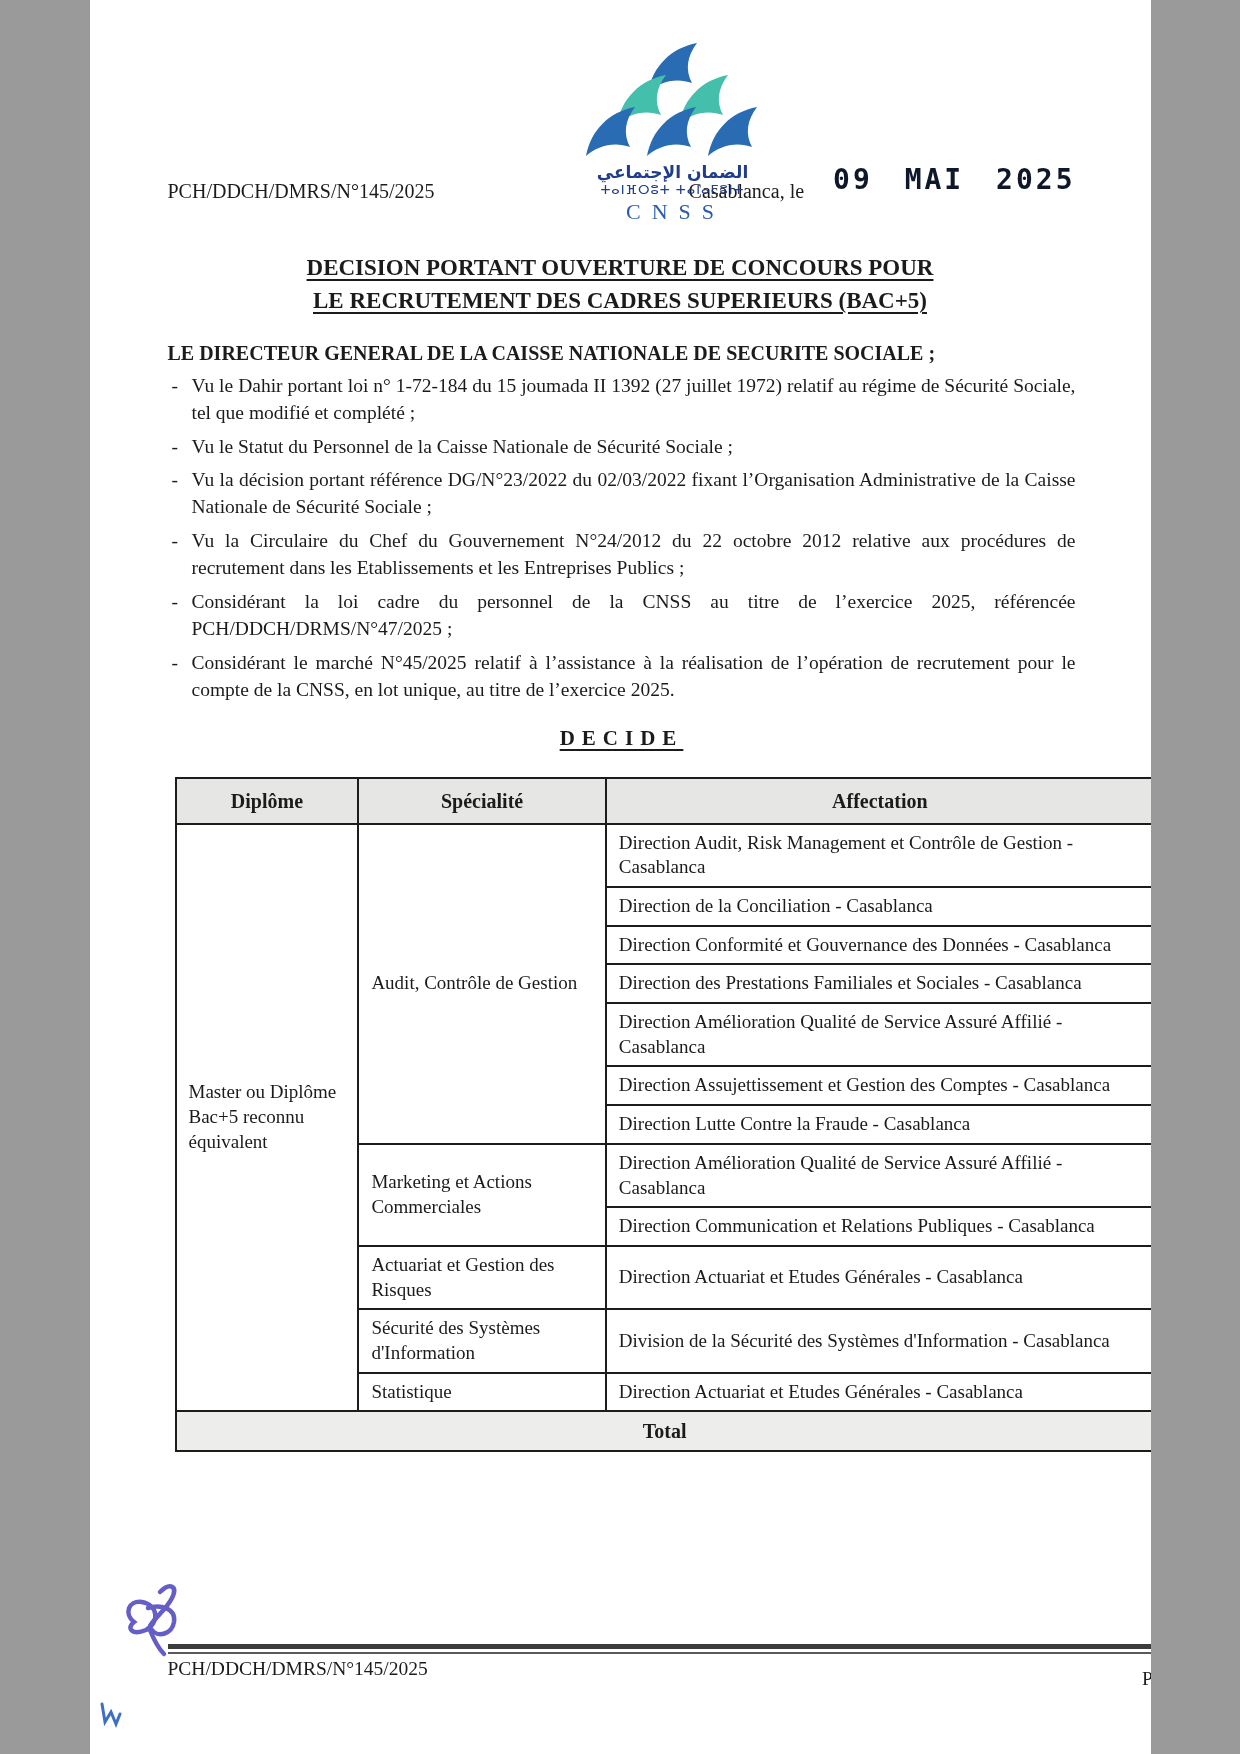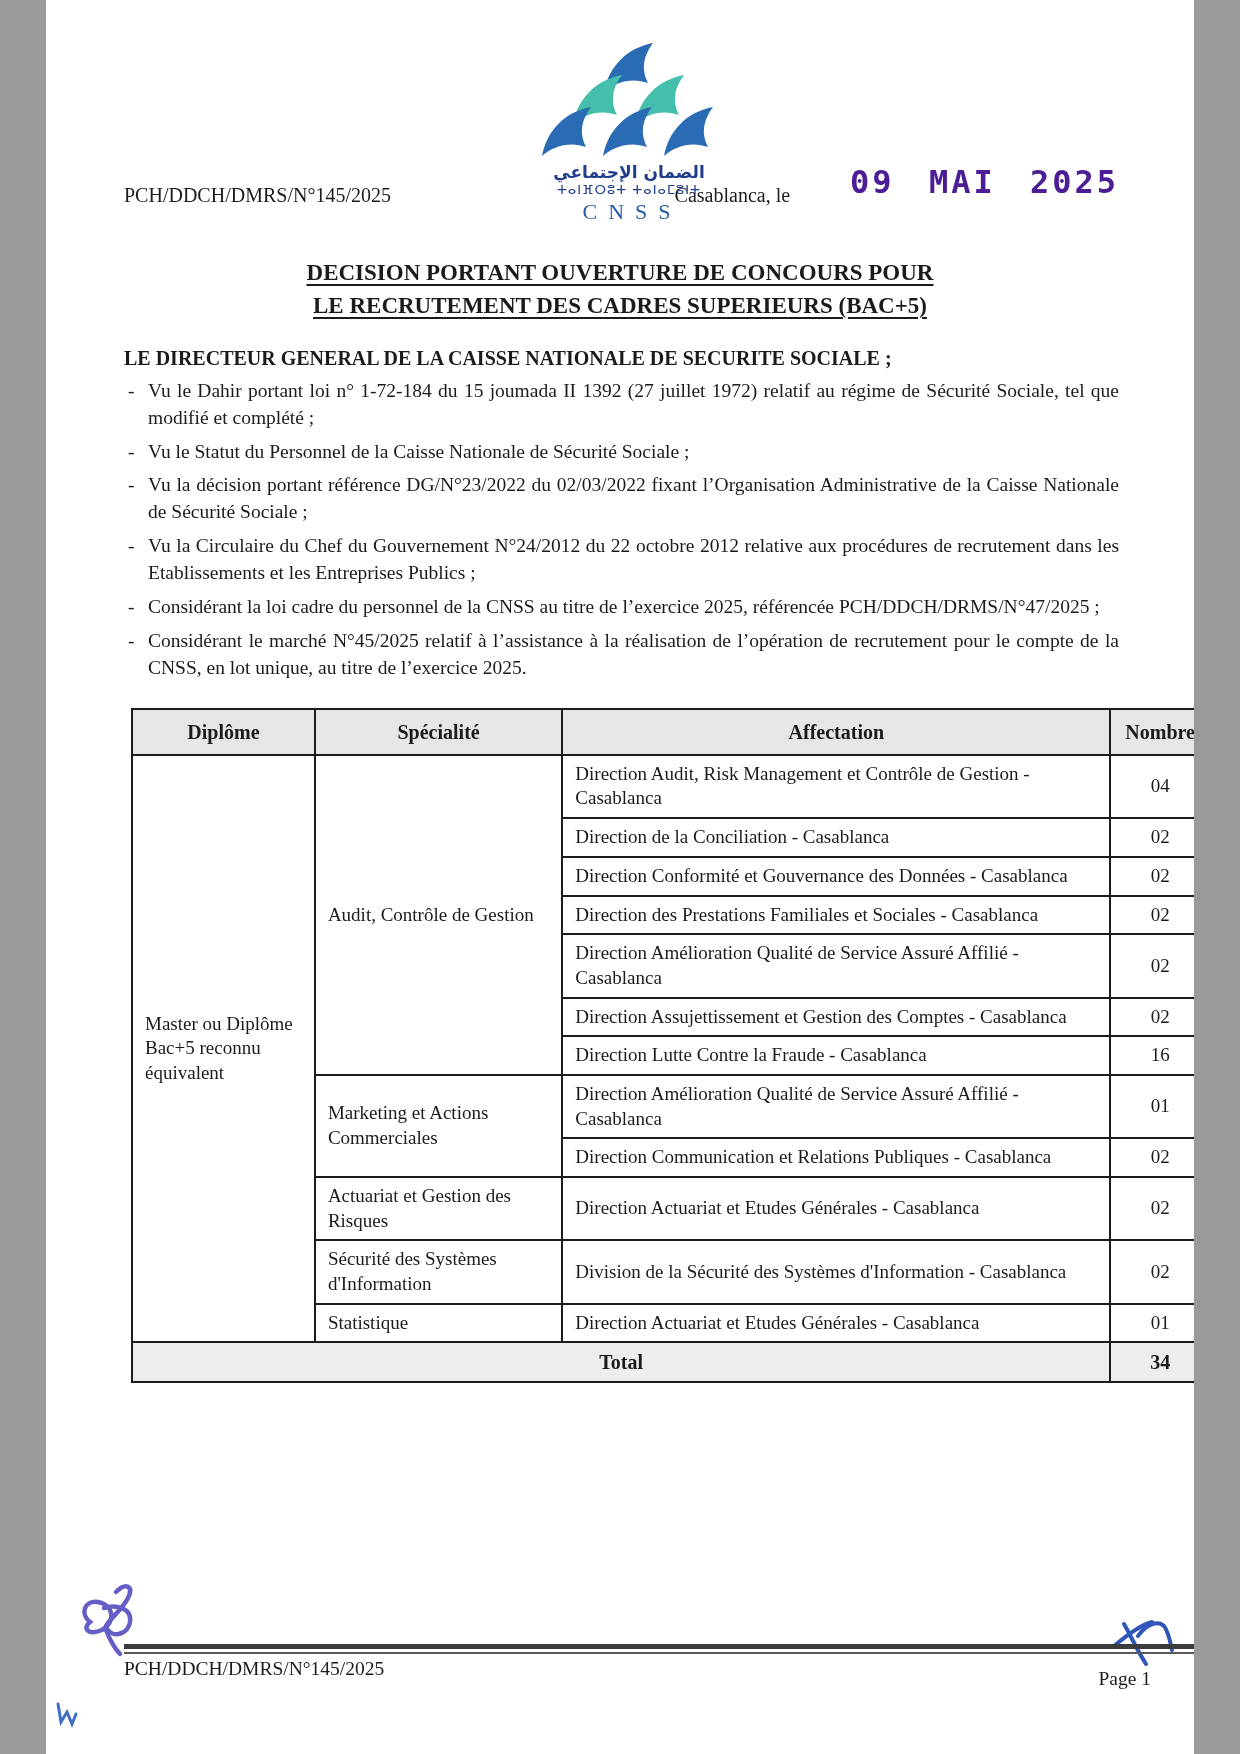--- a/index.html
+++ b/index.html
@@ -1,18 +1,18 @@
 <!DOCTYPE html>
 <html lang="fr"><head>
 <meta charset="utf-8">
 <style>
   html,body{margin:0;padding:0;background:#9a9a9a;}
   .page{
     position:relative;
-    width:1148px;height:1754px;
+    width:1061px;height:1754px;
     margin:0 auto;
     background:#ffffff;
     font-family:"Liberation Serif","DejaVu Serif",serif;
     color:#1b1b1b;
     overflow:hidden;
   }
   
   .logo-wrap{position:absolute;left:488px;top:42px;width:190px;text-align:center;}
   .logo-fins{display:block;margin:0 auto;}
   .logo-arabic{font-family:"DejaVu Sans",sans-serif;font-size:17px;font-weight:bold;color:#1f3d8c;margin-top:2px;line-height:1.2;}
@@ -22,24 +22,24 @@
   .ref-row{
     padding:0 75px 0 78px;
     margin-top:172px;
     display:flex;justify-content:space-between;align-items:baseline;
     font-size:20px;
   }
   .ref-right{display:flex;align-items:baseline;}
   .place-label{font-size:20px;}
   .date-stamp{
     font-family:"DejaVu Sans Mono",monospace;
-    font-size:32px;font-weight:bold;
-    color:#4c1d95;
+    font-size:28px;font-weight:bold;
+    color:#0f172a;
     letter-spacing:3px;word-spacing:12px;
-    margin-left:60px;
+    margin-left:29px;
     position:relative;top:-9px;
   }
   
   .title-block{text-align:center;margin-top:46px;font-weight:bold;font-size:23px;line-height:1.45;}
   .title-block span{text-decoration:underline;text-underline-offset:4px;}
   
   .content{padding:0 75px 0 78px;}
   .intro-heading{font-weight:bold;font-size:20px;margin:24px 0 8px 0;}
   .clause{position:relative;margin:0 0 7px 0;padding-left:24px;font-size:19.5px;line-height:1.38;text-align:justify;}
   .clause .dash{position:absolute;left:4px;top:0;}
@@ -152,20 +152,23 @@
     </p>
     <p class="clause">
       <span class="dash">-</span>
       <span>Considérant la loi cadre du personnel de la CNSS au titre de l’exercice 2025, référencée PCH/DDCH/DRMS/N°47/2025 ;</span>
     </p>
     <p class="clause">
       <span class="dash">-</span>
       <span>Considérant le marché N°45/2025 relatif à l’assistance à la réalisation de l’opération de recrutement pour le compte de la CNSS, en lot unique, au titre de l’exercice 2025.</span>
     </p>
 
+    <p class="decide">
+      <span>DECIDE</span>
+    </p>
 
 
     <table class="recr">
       <colgroup>
         <col style="width:17%">
         <col style="width:23%">
         <col style="width:51%">
         <col style="width:9%">
       </colgroup>
       <thead>

